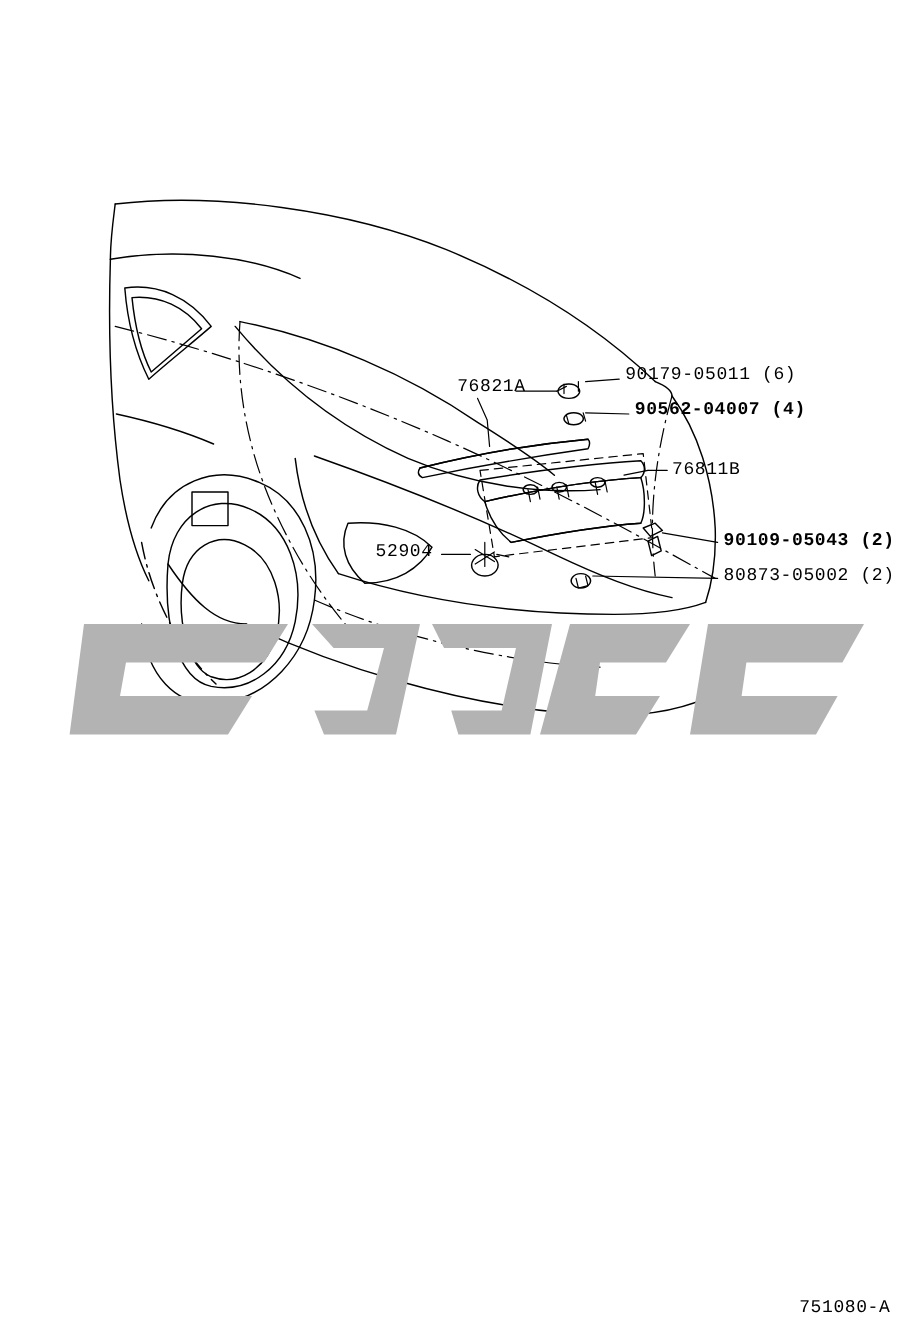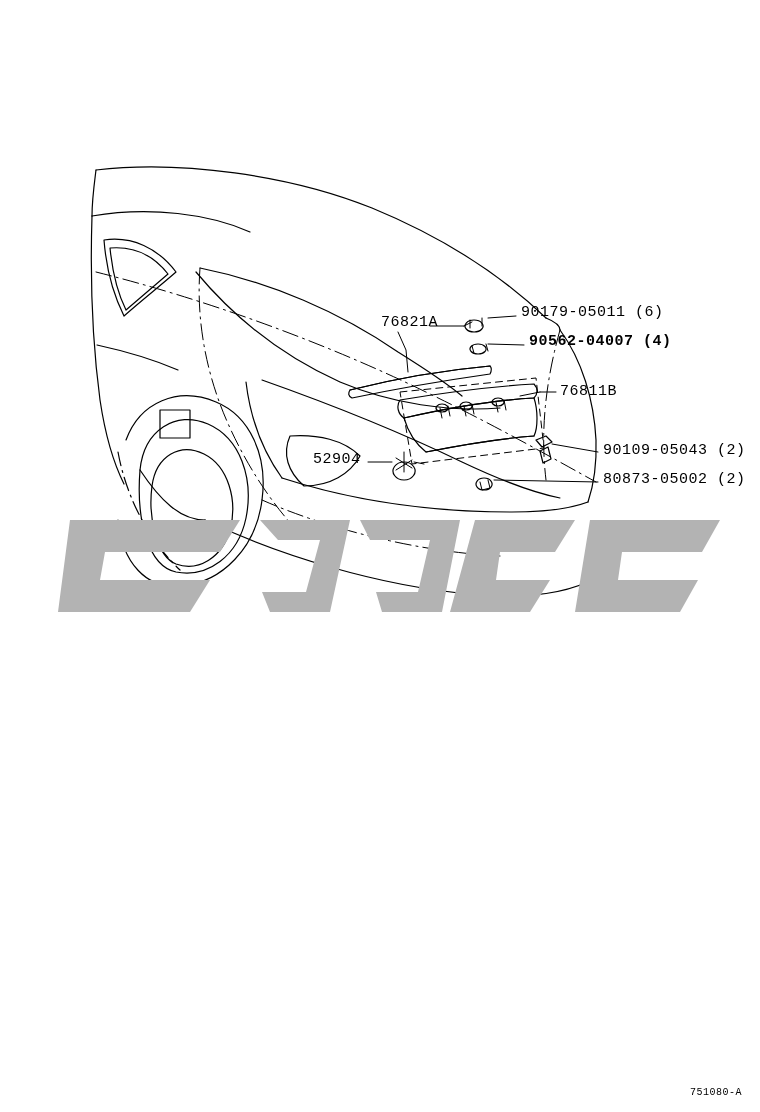--- a/index.html
+++ b/index.html
@@ -32,21 +32,21 @@
     font-size: 15px;
     letter-spacing: 0.5px;
     color: #000000;
     white-space: nowrap;
   }
   .footer-code {
     position: absolute;
     right: 18px;
     bottom: 14px;
     font-family: "Liberation Mono", monospace;
-    font-size: 10px;
+    font-size: 15px;
     letter-spacing: 0.5px;
     color: #000000;
     white-space: nowrap;
   }
   .watermark {
     position: absolute;
     left: 30px;
     top: 480px;
     width: 700px;
     height: 150px;
@@ -149,18 +149,18 @@
       <path d="M445 40 L545 40 L525 72 L470 72 L466 100 L520 100 L500 132 L420 132 Z"></path>
       <path d="M560 40 L690 40 L672 72 L592 72 L588 100 L668 100 L650 132 L545 132 Z"></path>
     </g>
   </svg>
 
   <div class="callout-label" style="left:381px; top:314px;">76821A</div>
   <div class="callout-label" style="left:521px; top:304px;">90179-05011 (6)</div>
   <div class="callout-label" style="left:529px; top:333px;font-weight:bold;">90562-04007 (4)</div>
   <div class="callout-label" style="left:560px; top:383px;">76811B</div>
   <div class="callout-label" style="left:313px; top:451px;">52904</div>
-  <div class="callout-label" style="left:603px; top:442px;">90109-05043 (2)</div>
+  <div class="callout-label" style="left:603px; top:442px;font-weight:bold;">90109-05043 (2)</div>
   <div class="callout-label" style="left:603px; top:471px;">80873-05002 (2)</div>
 
   <div class="footer-code">751080-A</div>
 
 </div>
 
 </body></html>

